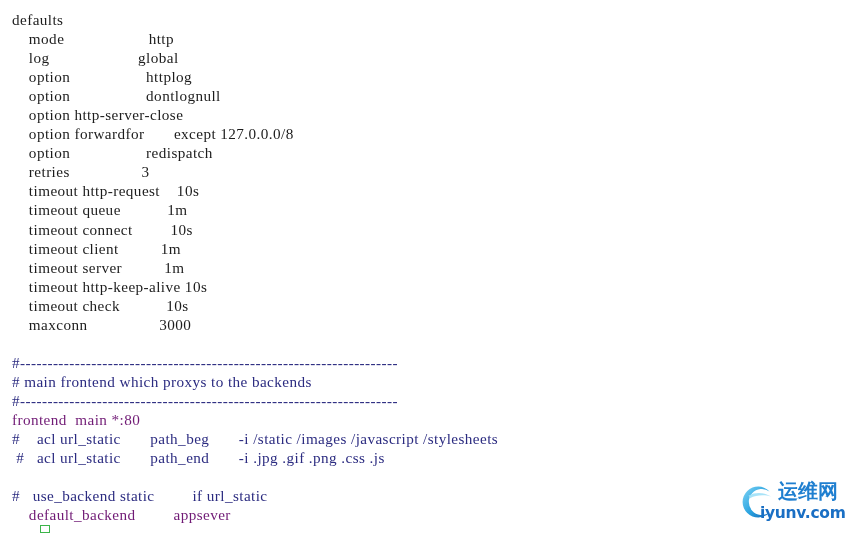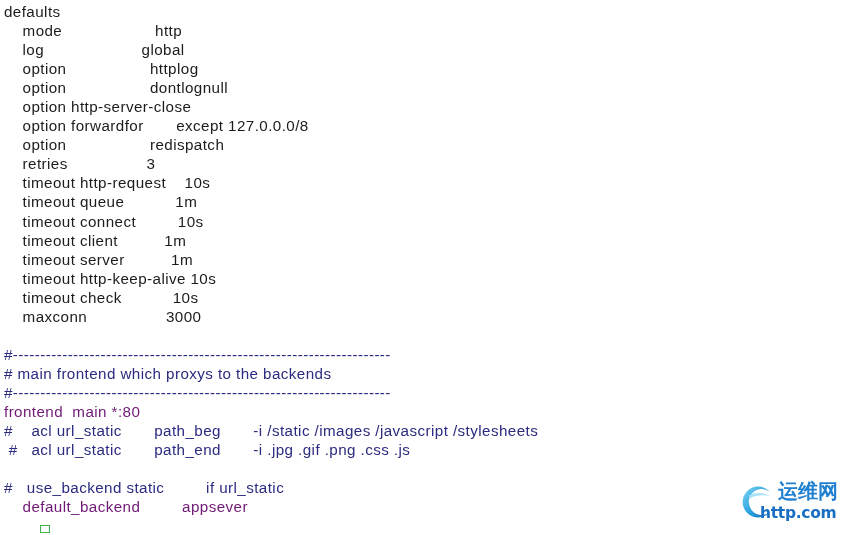--- a/index.html
+++ b/index.html
@@ -22,24 +22,24 @@
     top: 0;
     width: 846px;
     height: 535px;
     background: #ffffff;
   }
 
   .code-lines {
     position: absolute;
     left: 4px;
     top: 2px;
-    margin: 0;
+    margin: 8px;
     padding: 0;
     list-style: none;
-    font-family: Liberation Sans, sans-serif;
+    font-family: Liberation Serif, serif;
     font-size: 15.2px;
     line-height: 19.05px;
     letter-spacing: 0.42px;
     white-space: pre;
     -webkit-font-smoothing: none;
   }
 
   .code-line {
     height: 19.05px;
     white-space: pre;
@@ -120,16 +120,16 @@
         <linearGradient id="swooshGrad" x1="0" y1="0" x2="1" y2="1">
           <stop offset="0%" stop-color="#7fd4f5"></stop>
           <stop offset="55%" stop-color="#2aa3e0"></stop>
           <stop offset="100%" stop-color="#1464b4"></stop>
         </linearGradient>
       </defs>
       <path d="M31.5 9.5 A15.5 15.5 0 1 0 31.5 30.5 A13 13 0 1 1 31.5 9.5 Z" fill="url(#swooshGrad)"></path>
       <path d="M10.5 13.5 C18 9.5 27 10.5 33 14.5 C27.5 12.8 18.5 12.6 12 16.2 Z" fill="#9fe0f7" opacity="0.9"></path>
     </svg>
     <div class="wm-cn">运维网</div>
-    <div class="wm-en">http.com</div>
+    <div class="wm-en">iyunv.com</div>
   </div>
 
 </div>
 
 </body></html>

